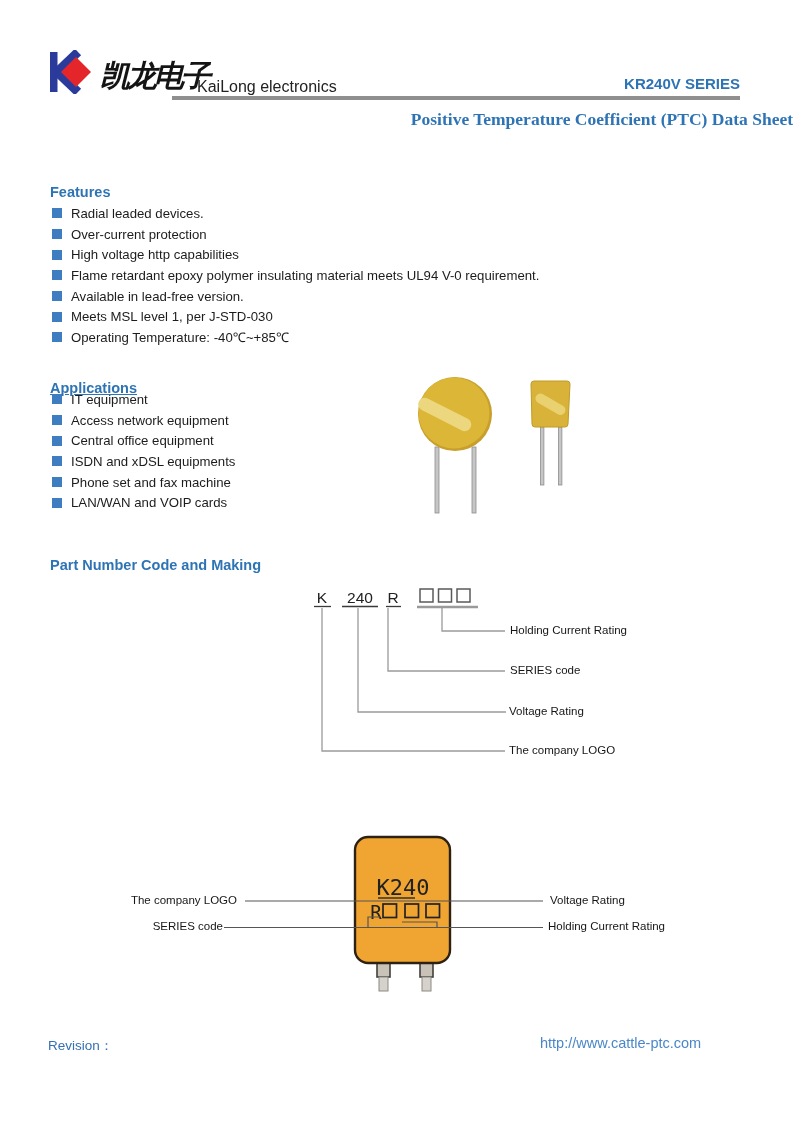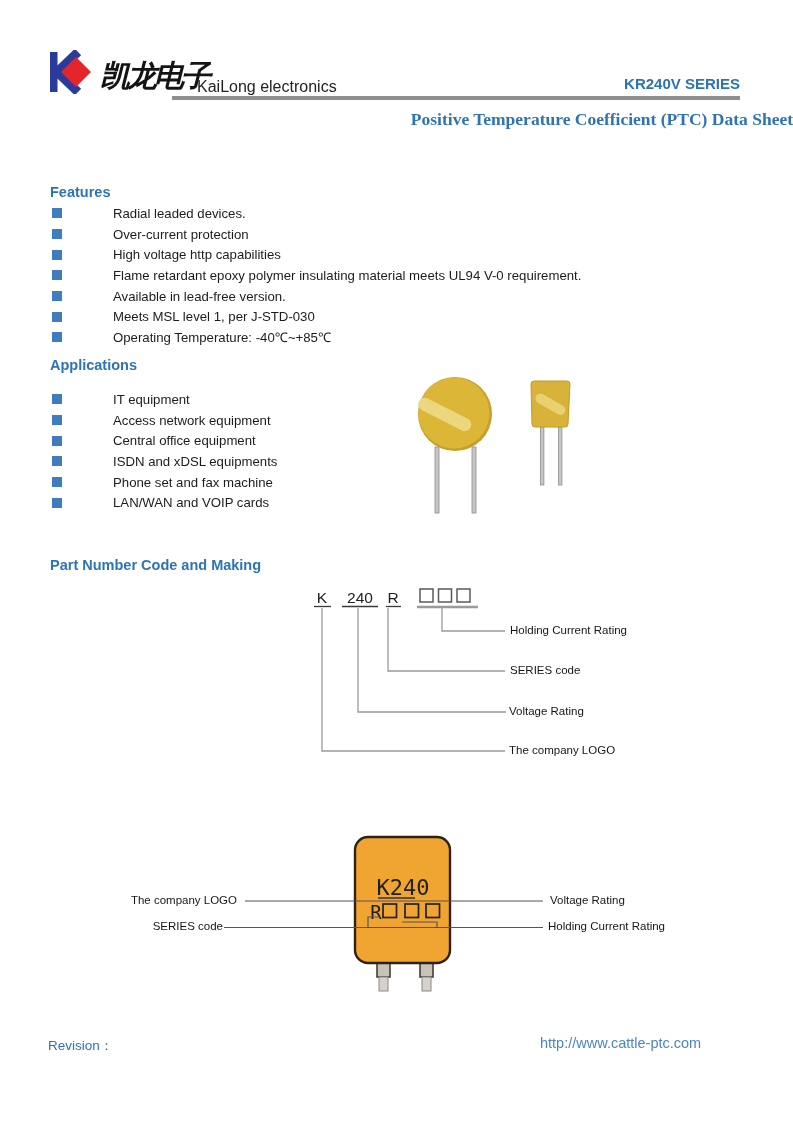--- a/index.html
+++ b/index.html
@@ -15,25 +15,25 @@
               letter-spacing:-3px; color:#141414; font-family:"DejaVu Sans", sans-serif; }
   .brand-en { left:197px; top:78px; font-size:16px; color:#222; }
   .series-label { right:53px; top:75px; font-size:15px; font-weight:bold; color:#2E74B5; }
   .header-rule { left:172px; top:96px; width:568px; height:4px; background:#8f8f8f; }
   .doc-title { left:0; right:0; top:109px; text-align:right; font-size:17.5px;
                font-weight:bold; color:#2E74B5;font-family:Liberation Serif, serif; }
 
   
   .section-heading { font-size:14.5px; font-weight:bold; color:#2E74B5; left:50px; }
   .h-features { top:184px; }
-  .h-applications { top:357px; }
+  .h-applications { top:380px;text-decoration:underline; }
   .h-partnumber { top:557px; }
 
   .bullet-list { left:50px; list-style:none; margin:0; padding:0; }
-  .bullet-list li { height:20.7px; display:flex; align-items:center;gap:42px; }
+  .bullet-list li { height:20.7px; display:flex; align-items:center; }
   .bullet-list .sq { width:10px; height:10px; background:#3E7EC0; margin:0 9px 0 2px; flex:0 0 auto; }
   .bullet-list .txt { font-size:13.2px; color:#1c1c1c; white-space:nowrap; }
   .l-features { top:203px; }
   .l-applications { top:389px;text-align:right; }
 
   
   .pn-label { font-size:11.5px; color:#161616; white-space:nowrap; }
   .mk-label { font-size:11.5px; color:#161616; white-space:nowrap; }
 
   

